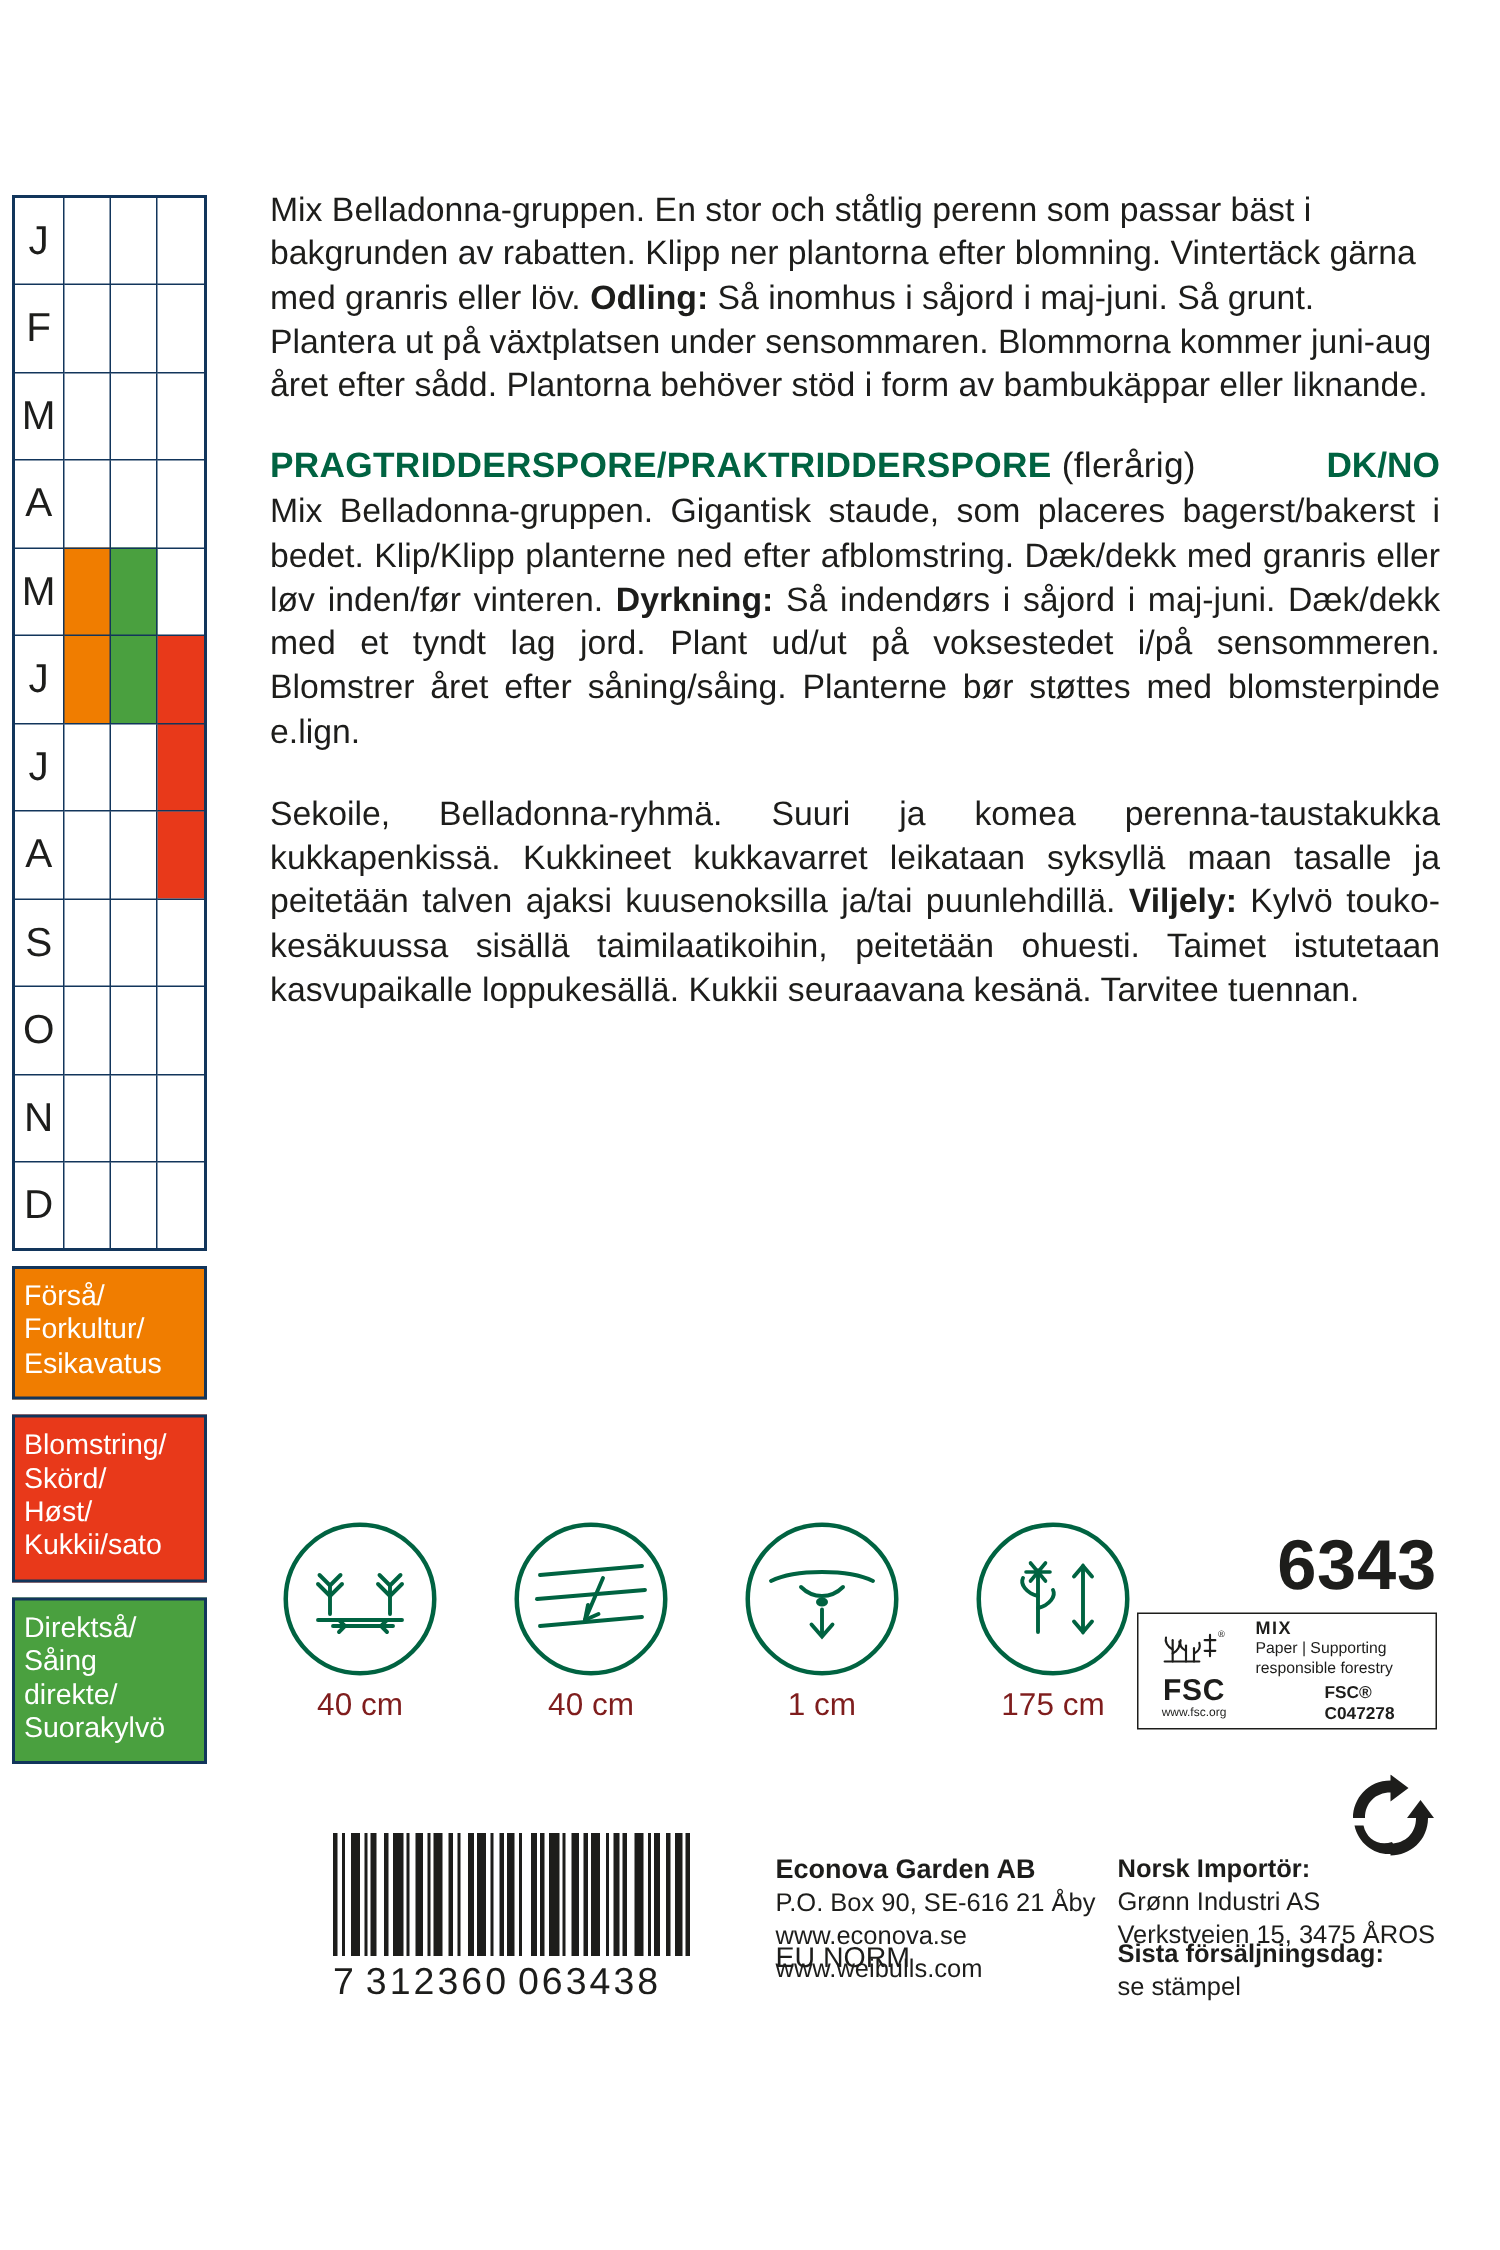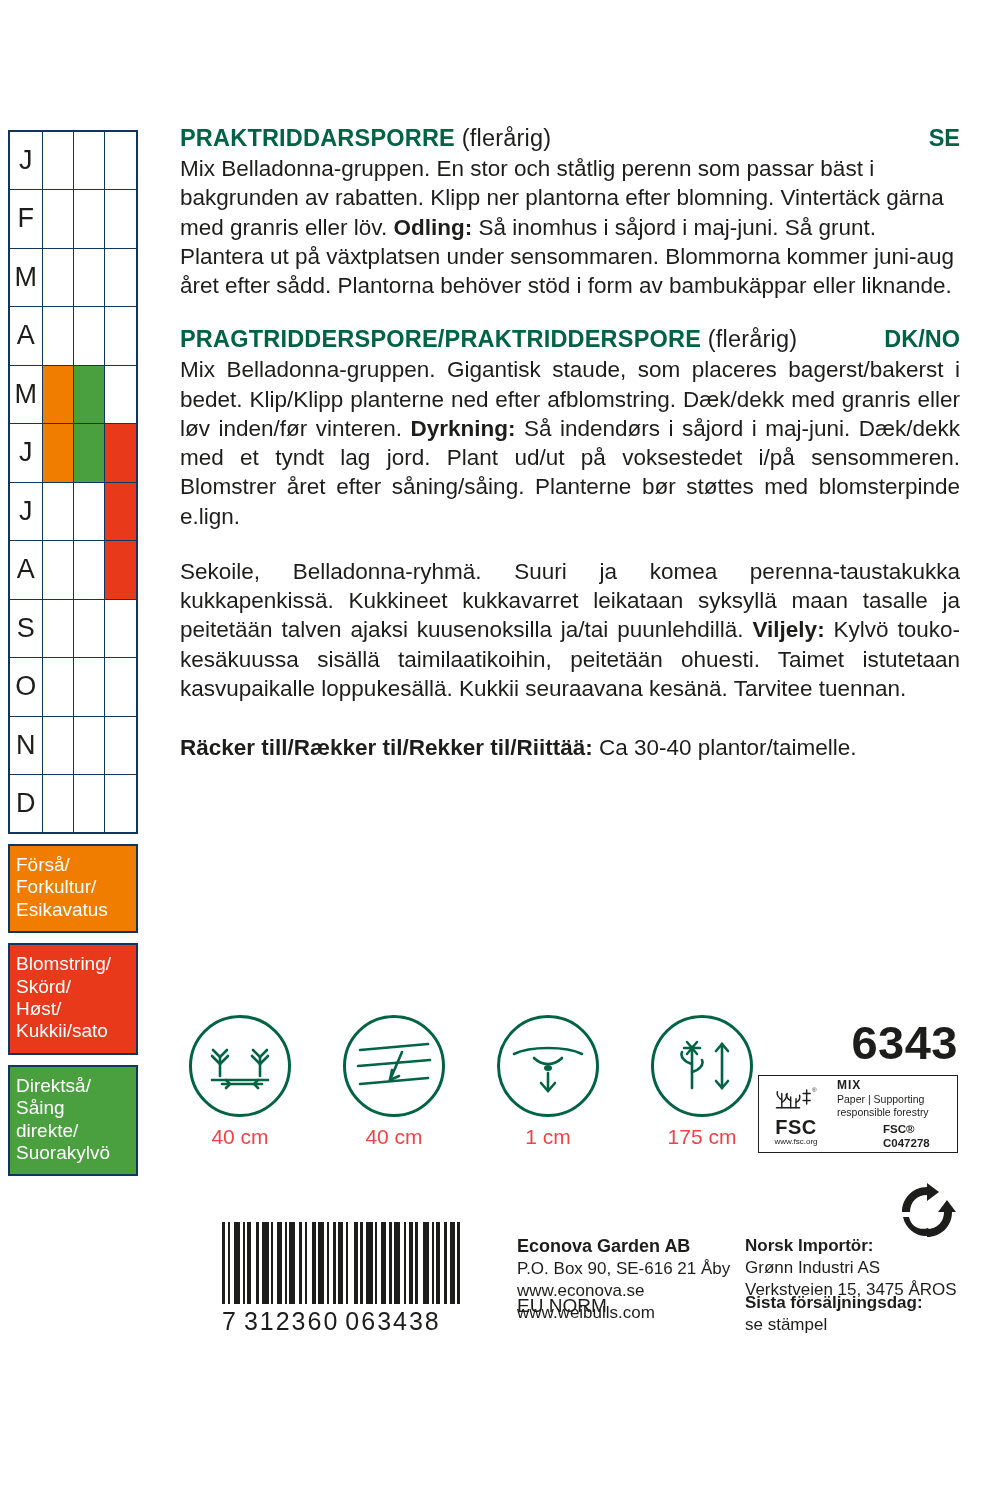--- a/index.html
+++ b/index.html
@@ -116,21 +116,21 @@
   .icon-circle {
     width: 96px; height: 96px;
     border: 3px solid #006341;
     border-radius: 50%;
     margin: 0 auto;
     position: relative;
   }
   .icon-label {
     font-size: 21px;
     margin-top: 8px;
-    color: #ef4444;
+    color: #7f1d1d;
   }
 
   
   .artnum {
     position: absolute;
     right: 42px;
     top: 1015px;
     font-size: 47px;
     font-weight: bold;
     letter-spacing: 0.5px;
@@ -321,46 +321,38 @@
       <div>Såing</div>
       <div>direkte/</div>
       <div>Suorakylvö</div>
     </div>
   </div>
 </div>
 
 <div class="content">
 
   <div class="block">
-    <div class="head-row">
-      <div class="title">
-        <span>PRAKTRIDDARSPORRE</span>
-        <span class="paren">(flerårig)</span>
-      </div>
-      <div class="lang">SE</div>
-    </div>
     <div class="body-text"><span>Mix Belladonna-gruppen. En stor och ståtlig perenn som passar bäst i bakgrunden av rabatten. Klipp ner plantorna efter blomning. Vintertäck gärna med granris eller löv. </span><b>Odling:</b><span> Så inomhus i såjord i maj-juni. Så grunt. Plantera ut på växtplatsen under sensommaren. Blommorna kommer juni-aug året efter sådd. Plantorna behöver stöd i form av bambukäppar eller liknande.</span></div>
   </div>
 
   <div class="block">
     <div class="head-row">
       <div class="title">
         <span>PRAGTRIDDERSPORE/PRAKTRIDDERSPORE</span>
         <span class="paren">(flerårig)</span>
       </div>
       <div class="lang">DK/NO</div>
     </div>
     <div class="body-text justify"><span>Mix Belladonna-gruppen. Gigantisk staude, som placeres bagerst/bakerst i bedet. Klip/Klipp planterne ned efter afblomstring. Dæk/dekk med granris eller løv inden/før vinteren. </span><b>Dyrkning:</b><span> Så indendørs i såjord i maj-juni. Dæk/dekk med et tyndt lag jord. Plant ud/ut på voksestedet i/på sensommeren. Blomstrer året efter såning/såing. Planterne bør støttes med blomsterpinde e.lign.</span></div>
   </div>
 
   <div class="block">
     <div class="body-text justify"><span>Sekoile, Belladonna-ryhmä. Suuri ja komea perenna-taustakukka kukkapenkissä. Kukkineet kukkavarret leikataan syksyllä maan tasalle ja peitetään talven ajaksi kuusenoksilla ja/tai puunlehdillä. </span><b>Viljely:</b><span> Kylvö touko-kesäkuussa sisällä taimilaatikoihin, peitetään ohuesti. Taimet istutetaan kasvupaikalle loppukesällä. Kukkii seuraavana kesänä. Tarvitee tuennan.</span></div>
   </div>
 
-  <div class="racker"><b>Räcker till/Rækker til/Rekker til/Riittää:</b><span> Ca 30-40 plantor/taimelle.</span></div>
 </div>
 
 <div class="icon-row">
 
   <div class="icon-item">
     <div class="icon-circle">
       <svg viewBox="0 0 96 96" width="96" height="96">
         <g stroke="#006341" stroke-width="2.6" fill="none" stroke-linecap="round">
           <path d="M28 58 L28 40"></path>
             <path d="M28 46 L20 38"></path>

